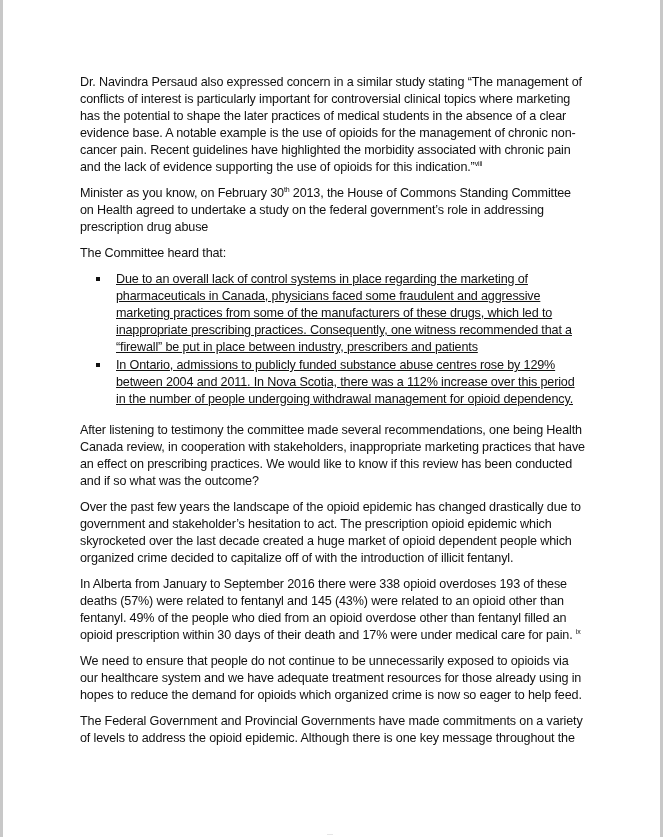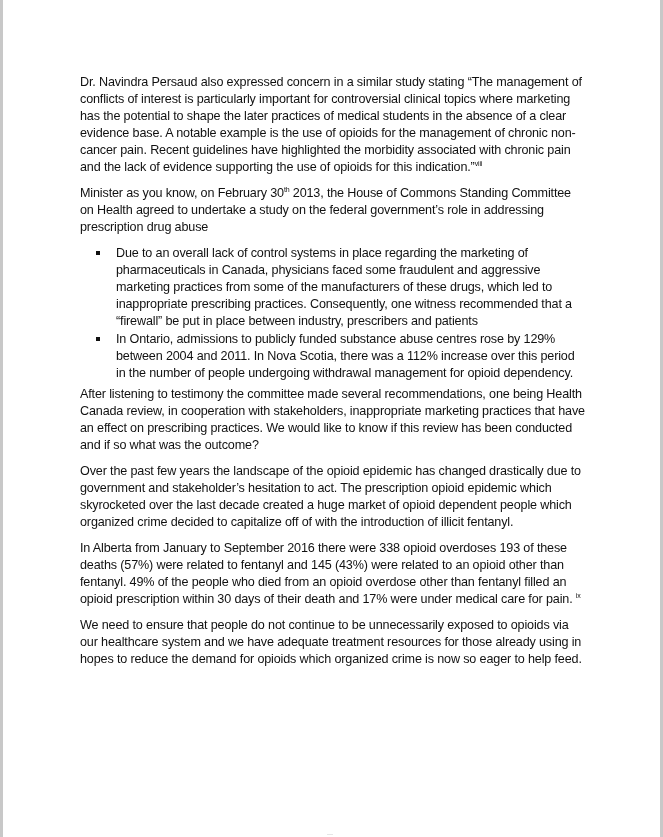--- a/index.html
+++ b/index.html
@@ -39,22 +39,23 @@
     .page p {
       margin: 0 0 9px 0;
     }
     sup {
       font-size: 7px;
       line-height: 0;
       vertical-align: super;
     }
     ul.bullets {
       list-style: none;
-      margin: 0 0 4px 0;
+      margin: 0 0 14px 0;
       padding: 0 0 0 36px;
+      text-decoration: underline;
     }
     ul.bullets li {
       position: relative;
       margin: 0 0 1px 0;
     }
     ul.bullets li .bullet {
       position: absolute;
       left: -20px;
       top: 6px;
       width: 4px;
@@ -74,29 +75,31 @@
 <body>
 
 <div class="edge-left"></div>
 <div class="edge-right"></div>
 
 <div class="page">
   <p><span>Dr. Navindra Persaud also expressed concern in a similar study stating “The management of conflicts of interest is particularly important for controversial clinical topics where marketing has the potential to shape the later practices of medical students in the absence of a clear evidence base. A notable example is the use of opioids for the management of chronic non-cancer pain. Recent guidelines have highlighted the morbidity associated with chronic pain and the lack of evidence supporting the use of opioids for this indication.”</span><sup>viii</sup></p>
 
   <p><span>Minister as you know, on February 30</span><sup>th</sup><span> 2013, the House of Commons Standing Committee on Health agreed to undertake a study on the federal government’s role in addressing prescription drug abuse</span></p>
 
+  <p>The Committee heard that:</p>
 
   <ul class="bullets">
     <li><span class="bullet"></span><span>Due to an overall lack of control systems in place regarding the marketing of pharmaceuticals in Canada, physicians faced some fraudulent and aggressive marketing practices from some of the manufacturers of these drugs, which led to inappropriate prescribing practices. Consequently, one witness recommended that a “firewall” be put in place between industry, prescribers and patients</span></li>
     <li><span class="bullet"></span><span>In Ontario, admissions to publicly funded substance abuse centres rose by 129% between 2004 and 2011. In Nova Scotia, there was a 112% increase over this period in the number of people undergoing withdrawal management for opioid dependency.</span></li>
   </ul>
 
   <p>After listening to testimony the committee made several recommendations, one being Health Canada review, in cooperation with stakeholders, inappropriate marketing practices that have an effect on prescribing practices. We would like to know if this review has been conducted and if so what was the outcome?</p>
 
   <p>Over the past few years the landscape of the opioid epidemic has changed drastically due to government and stakeholder’s hesitation to act. The prescription opioid epidemic which skyrocketed over the last decade created a huge market of opioid dependent people which organized crime decided to capitalize off of with the introduction of illicit fentanyl.</p>
 
   <p><span>In Alberta from January to September 2016 there were 338 opioid overdoses 193 of these deaths (57%) were related to fentanyl and 145 (43%) were related to an opioid other than fentanyl. 49% of the people who died from an opioid overdose other than fentanyl filled an opioid prescription within 30 days of their death and 17% were under medical care for pain. </span><sup>ix</sup></p>
 
   <p>We need to ensure that people do not continue to be unnecessarily exposed to opioids via our healthcare system and we have adequate treatment resources for those already using in hopes to reduce the demand for opioids which organized crime is now so eager to help feed.</p>
 
+  <p>The Federal Government and Provincial Governments have made commitments on a variety of levels to address the opioid epidemic. Although there is one key message throughout the</p>
 </div>
 
 <div class="footer-mark"></div>
 
 </body></html>

